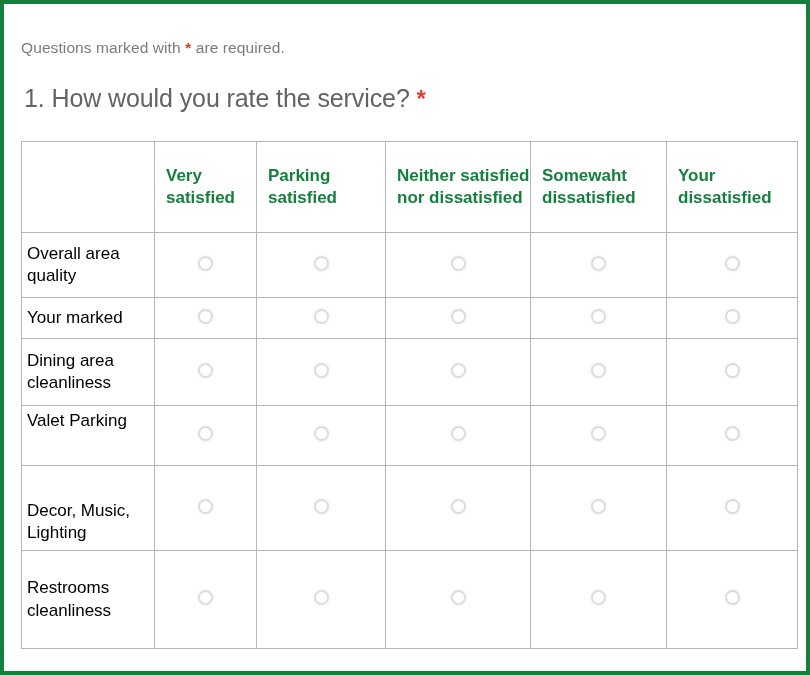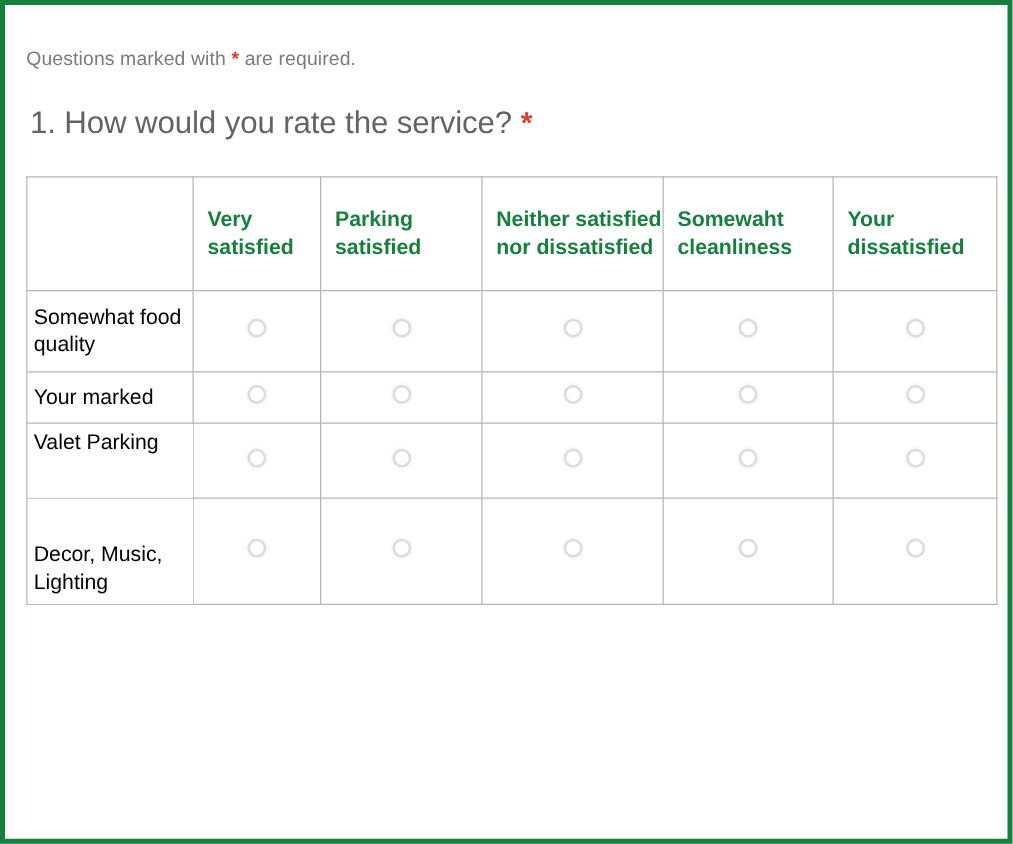--- a/index.html
+++ b/index.html
@@ -167,53 +167,69 @@
         <col class="c3">
         <col class="c4">
         <col class="c5">
     </colgroup>
     <thead>
       <tr>
         <th class="hdr-corner"></th>
         <th class="hdr-cell">Very satisfied</th>
         <th class="hdr-cell">Parking satisfied</th>
         <th class="hdr-cell">Neither satisfied nor dissatisfied</th>
-        <th class="hdr-cell">Somewaht cleanliness</th>
+        <th class="hdr-cell">Somewaht dissatisfied</th>
         <th class="hdr-cell">Your dissatisfied</th>
       </tr>
     </thead>
     <tbody>
       <tr class="r0">
-        <td class="row-label">Somewhat food quality</td>
+        <td class="row-label">Overall area quality</td>
         <td class="radio-cell"><span class="radio"></span></td>
         <td class="radio-cell"><span class="radio"></span></td>
         <td class="radio-cell"><span class="radio"></span></td>
         <td class="radio-cell"><span class="radio"></span></td>
         <td class="radio-cell"><span class="radio"></span></td>
       </tr>
       <tr class="r1">
         <td class="row-label">Your marked</td>
         <td class="radio-cell"><span class="radio"></span></td>
         <td class="radio-cell"><span class="radio"></span></td>
         <td class="radio-cell"><span class="radio"></span></td>
         <td class="radio-cell"><span class="radio"></span></td>
         <td class="radio-cell"><span class="radio"></span></td>
       </tr>
+      <tr class="r2">
+        <td class="row-label">Dining area cleanliness</td>
+        <td class="radio-cell"><span class="radio"></span></td>
+        <td class="radio-cell"><span class="radio"></span></td>
+        <td class="radio-cell"><span class="radio"></span></td>
+        <td class="radio-cell"><span class="radio"></span></td>
+        <td class="radio-cell"><span class="radio"></span></td>
+      </tr>
       <tr class="r3">
         <td class="row-label overflow-label"><span class="ovf-text">Valet Parking</span></td>
         <td class="radio-cell"><span class="radio"></span></td>
         <td class="radio-cell"><span class="radio"></span></td>
         <td class="radio-cell"><span class="radio"></span></td>
         <td class="radio-cell"><span class="radio"></span></td>
         <td class="radio-cell"><span class="radio"></span></td>
       </tr>
       <tr class="r4">
         <td class="row-label overflow-label"><span class="ovf-text">Decor, Music, Lighting</span></td>
         <td class="radio-cell"><span class="radio"></span></td>
         <td class="radio-cell"><span class="radio"></span></td>
         <td class="radio-cell"><span class="radio"></span></td>
         <td class="radio-cell"><span class="radio"></span></td>
         <td class="radio-cell"><span class="radio"></span></td>
       </tr>
+      <tr class="r5">
+        <td class="row-label">Restrooms cleanliness</td>
+        <td class="radio-cell"><span class="radio"></span></td>
+        <td class="radio-cell"><span class="radio"></span></td>
+        <td class="radio-cell"><span class="radio"></span></td>
+        <td class="radio-cell"><span class="radio"></span></td>
+        <td class="radio-cell"><span class="radio"></span></td>
+      </tr>
     </tbody>
   </table>
 
 </div>
 
 </body></html>

